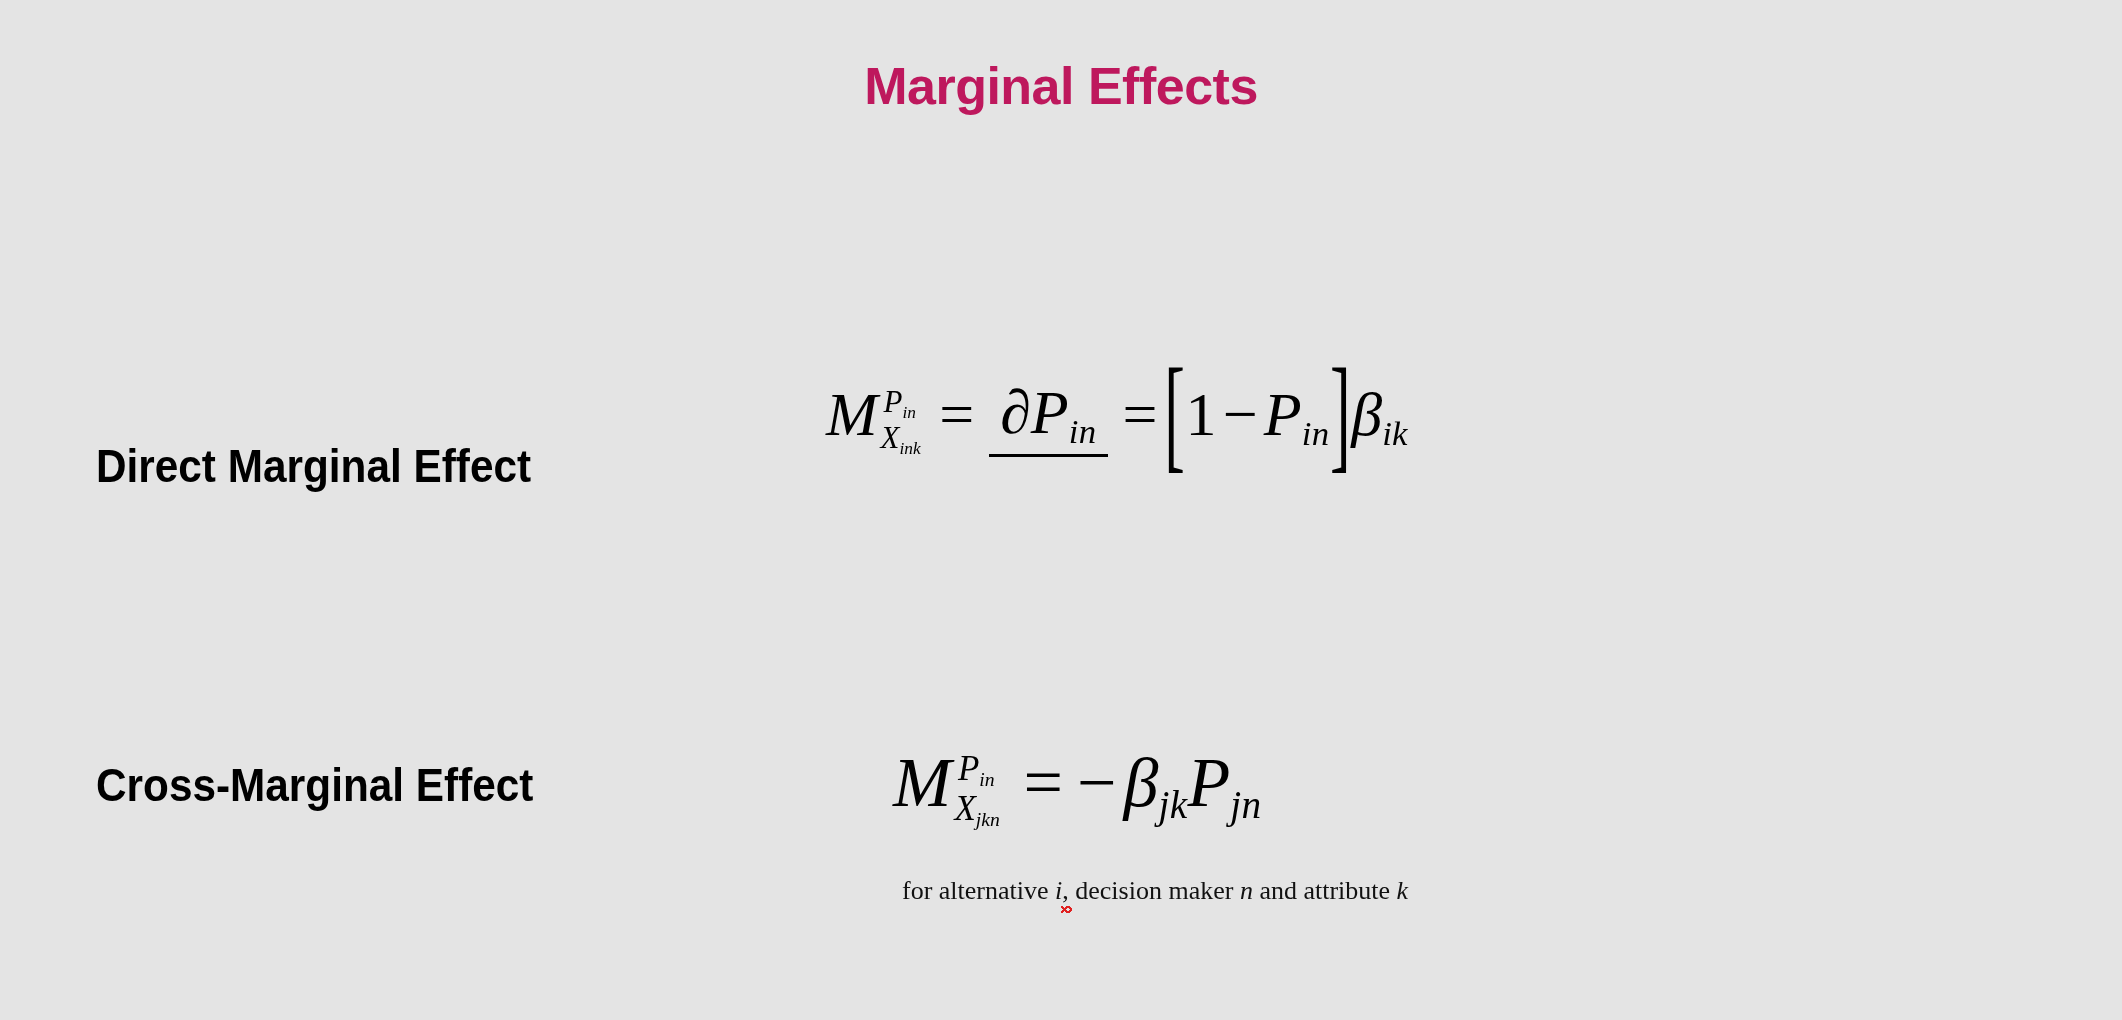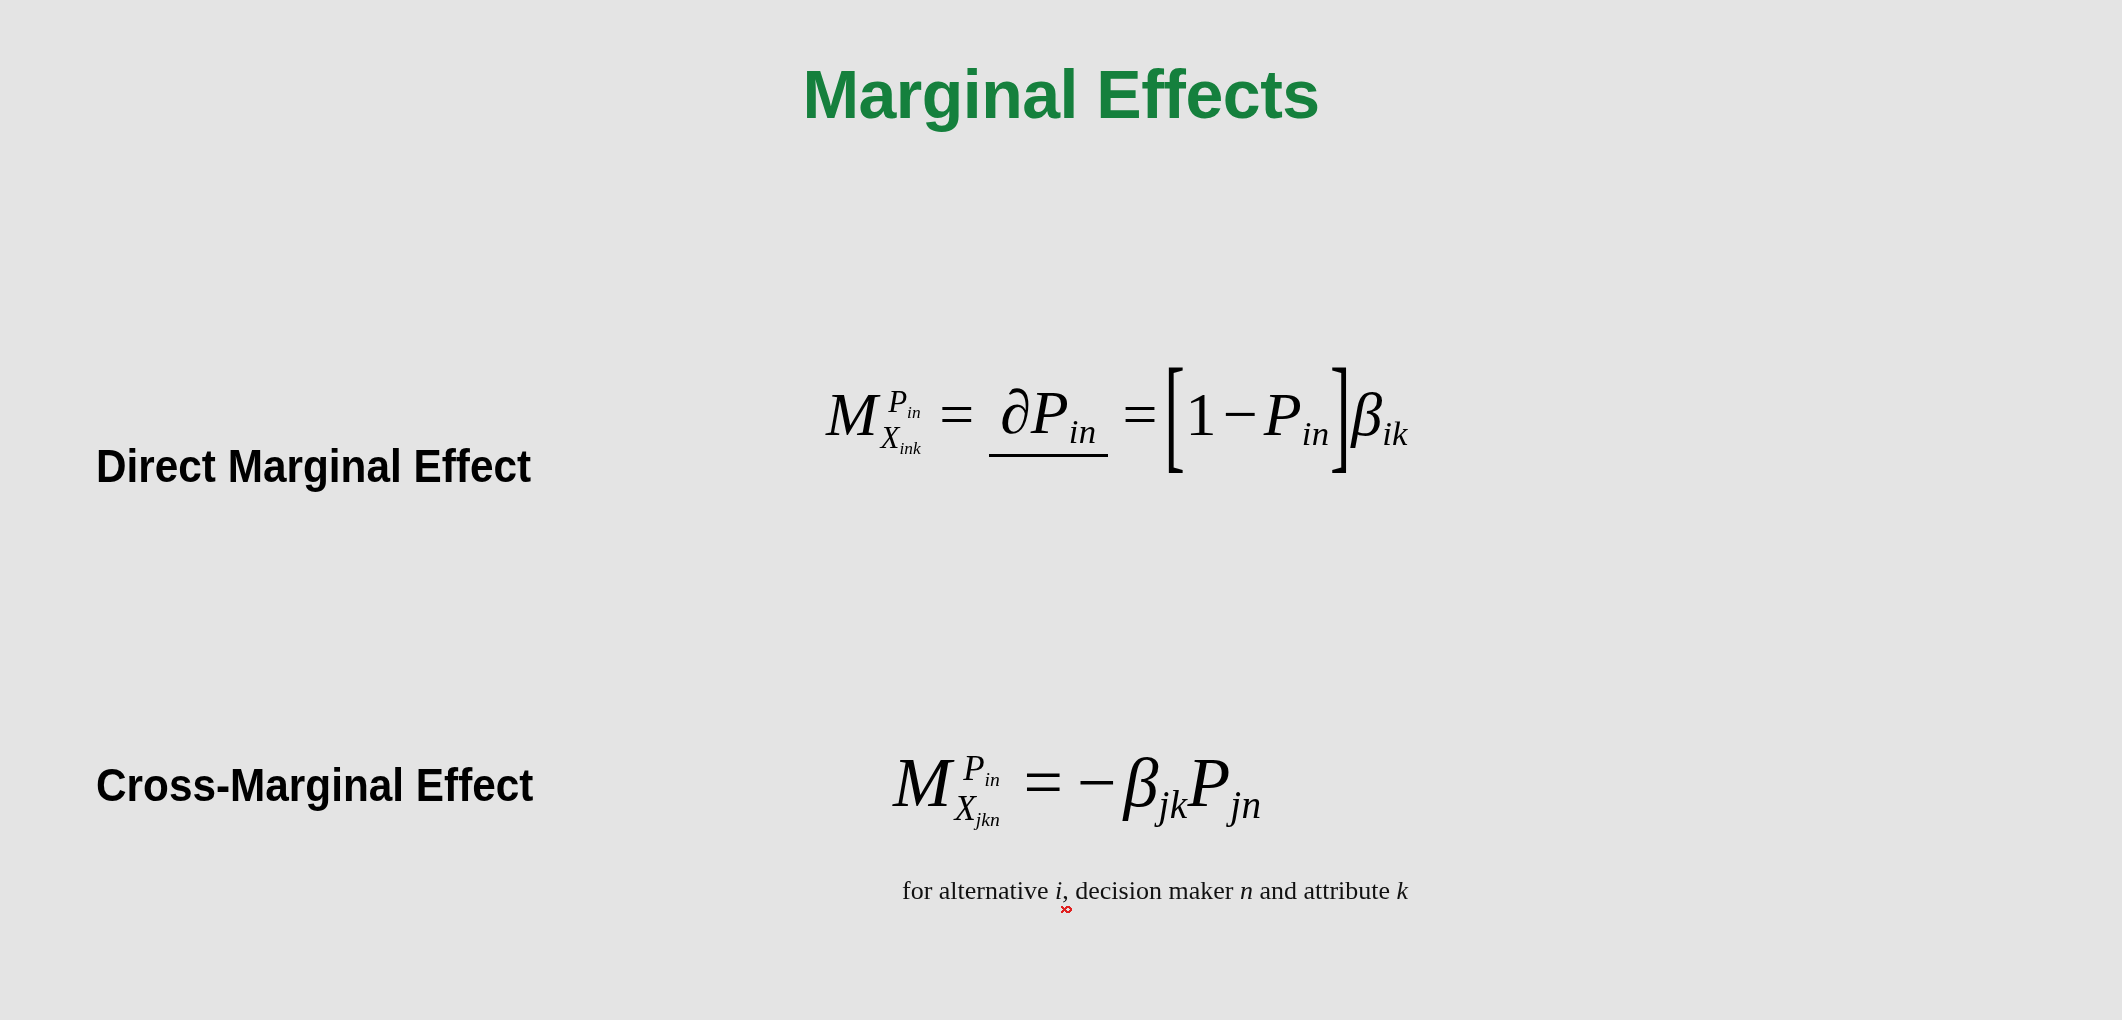--- a/index.html
+++ b/index.html
@@ -24,23 +24,23 @@
 
   
   #slide-title {
     position: absolute;
     left: 0;
     top: 60px;
     width: 2122px;
     text-align: center;
     font-family: "Liberation Sans", sans-serif;
     font-weight: bold;
-    font-size: 68px;
+    font-size: 52px;
     letter-spacing: -0.5px;
-    color: #15803d;
+    color: #be185d;
     line-height: 1;
     white-space: nowrap;
   }
 
   
   .row-label {
     position: absolute;
     font-family: "Liberation Sans", sans-serif;
     font-weight: bold;
     font-size: 46px;
@@ -69,21 +69,21 @@
   }
   .op {
     font-style: normal;
     padding: 0 .10em;
   }
 
   
   .stack {
     display: inline-block;
     vertical-align: middle;
-    text-align: right;
+    text-align: center;
     font-size: 0.50em;
     line-height: 1.05;
     position: relative;
     top: 0.03em;
     margin-left: 0.04em;
   }
   .stack .top { display: block; }
   .stack .bot { display: block; padding-left: 0.05em; }
 
   

